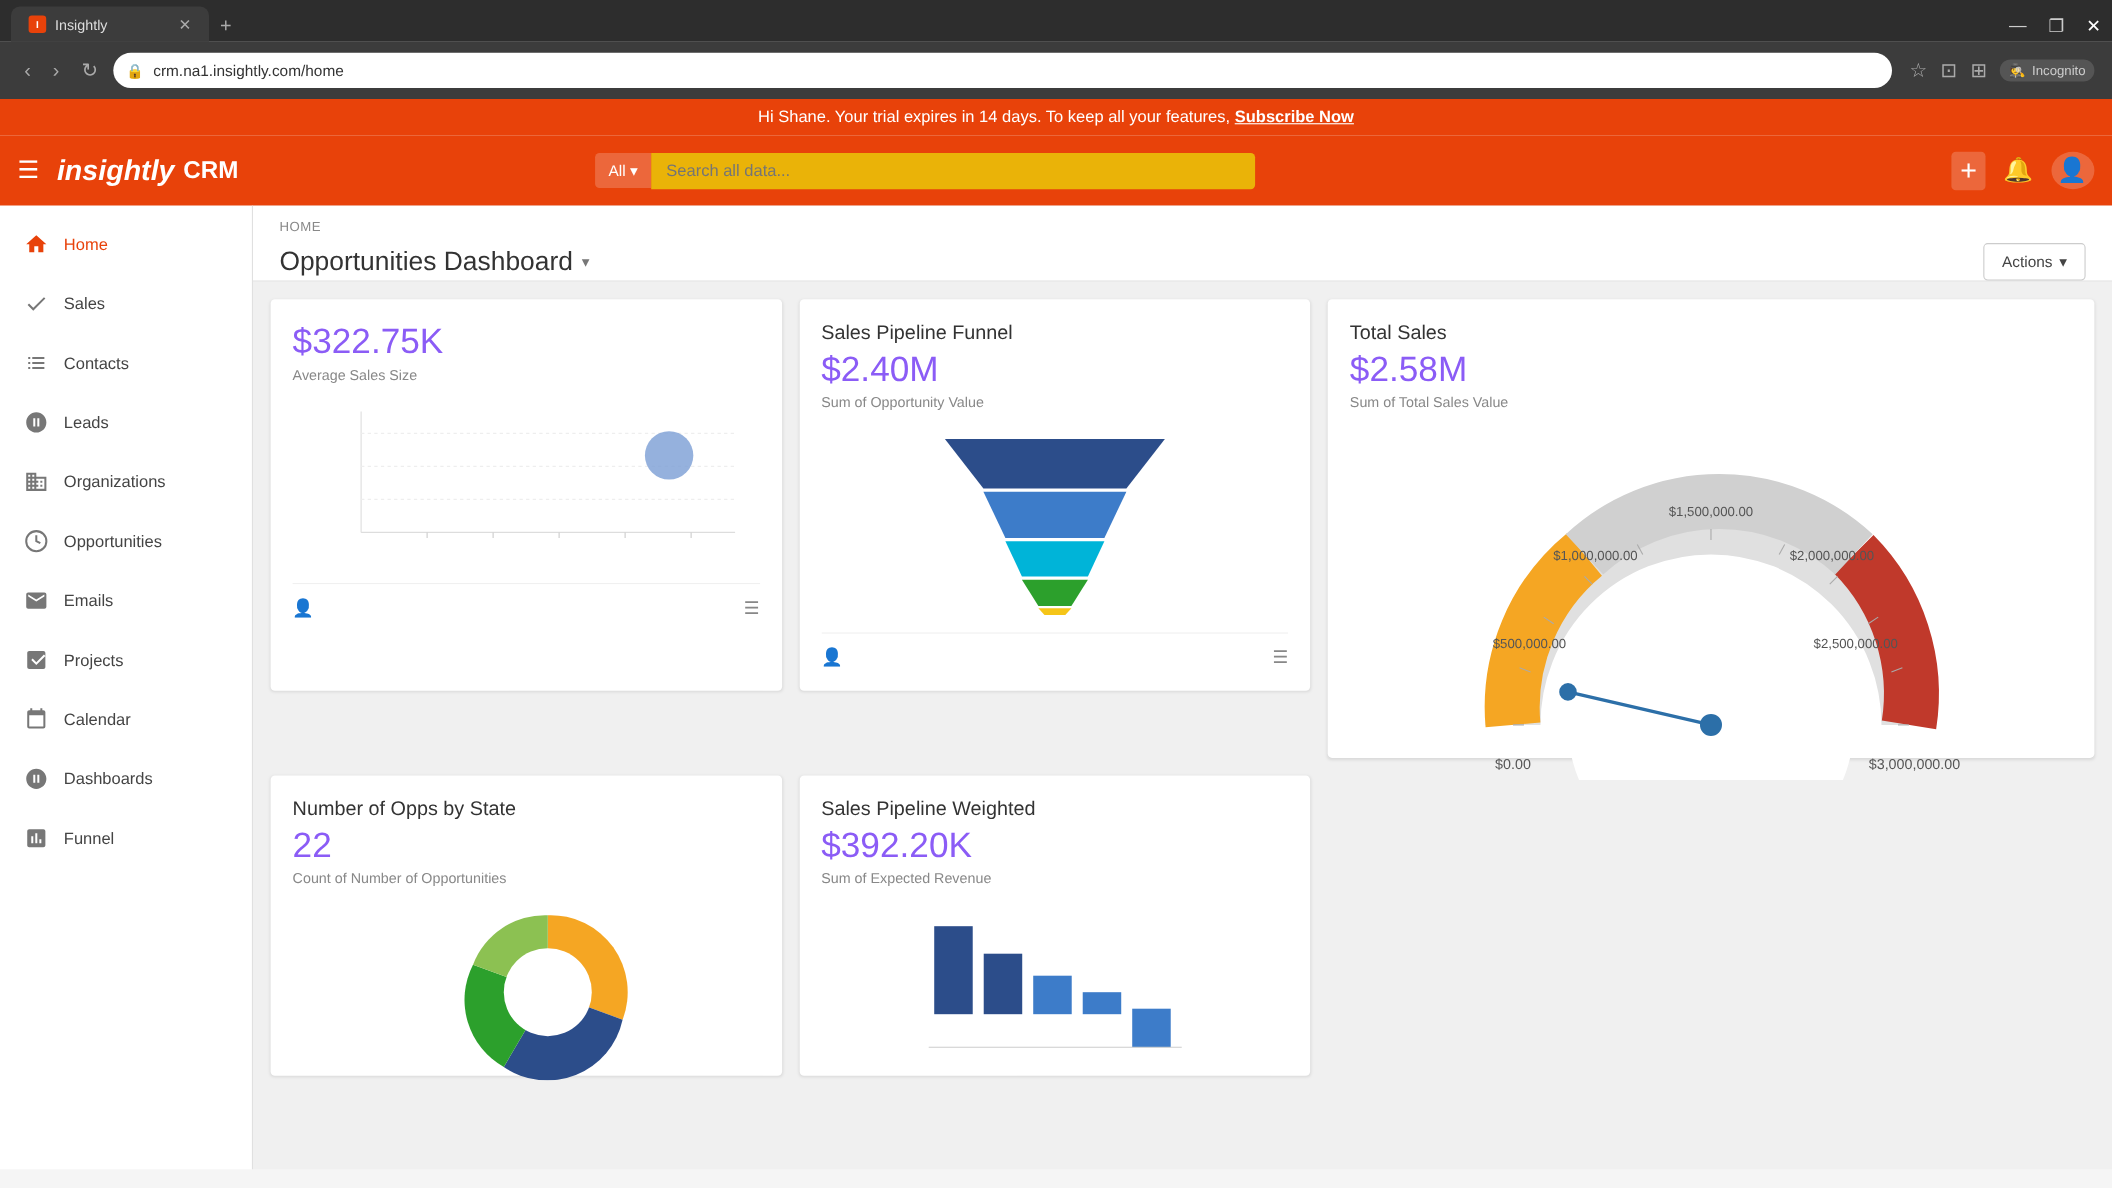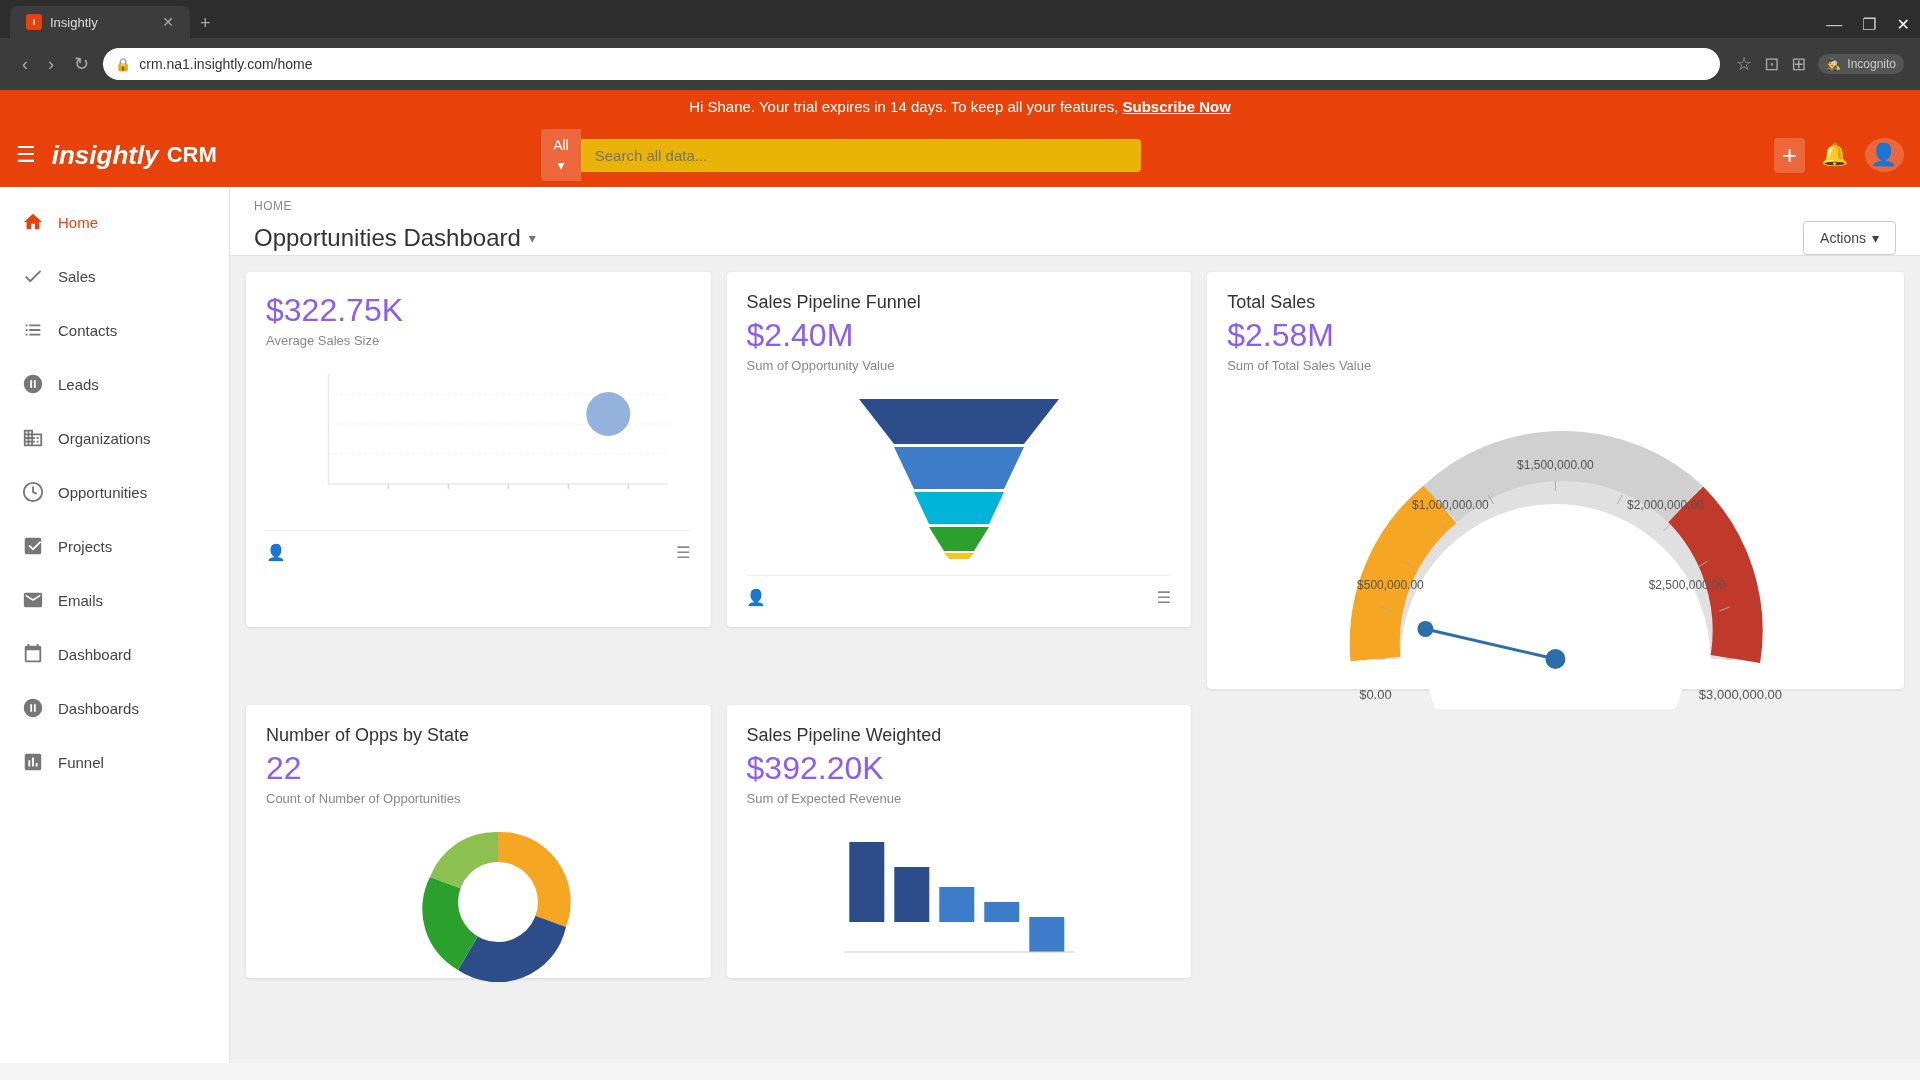--- a/index.html
+++ b/index.html
@@ -21,21 +21,21 @@
     .trial-banner { background: #e8420a; color: white; text-align: center; padding: 8px; font-size: 15px; }
     .trial-banner a { color: white; font-weight: bold; text-decoration: underline; }
 
     
     .app-header { background: #e8420a; height: 64px; display: flex; align-items: center; padding: 0 16px; gap: 16px; }
     .hamburger { color: white; font-size: 22px; cursor: pointer; }
     .logo-area { display: flex; align-items: center; gap: 8px; color: white; }
     .logo-text { font-size: 26px; font-style: italic; font-weight: bold; color: white; }
     .crm-text { font-size: 22px; color: white; font-weight: 700; }
     .search-area { flex: 1; display: flex; align-items: center; gap: 0; max-width: 600px; margin: 0 auto; }
-    .search-all-btn { background: rgba(255,255,255,0.2); color: white; border: none; padding: 8px 12px; border-radius: 4px 0 0 4px; font-size: 14px; cursor: pointer; display: flex; align-items: center; gap: 4px; flex-direction: column; }
+    .search-all-btn { background: rgba(255,255,255,0.2); color: white; border: none; padding: 8px 12px; border-radius: 4px 0 0 4px; font-size: 14px; cursor: pointer; display: flex; align-items: center; gap: 4px; }
     .search-input { flex: 1; background: #eab308; border: none; padding: 8px 14px; font-size: 15px; color: #555; outline: none; border-radius: 0 4px 4px 0; }
     .header-actions { margin-left: auto; display: flex; align-items: center; gap: 16px; color: white; font-size: 22px; }
     .header-icon { cursor: pointer; }
 
     
     .main-layout { display: flex; height: calc(1080px - 100px - 40px - 64px); }
 
     
     .sidebar { width: 230px; background: white; border-right: 1px solid #e0e0e0; padding-top: 8px; flex-shrink: 0; }
     .sidebar-item { display: flex; align-items: center; gap: 12px; padding: 14px 20px; cursor: pointer; color: #444; font-size: 15px; transition: background 0.15s; }
@@ -192,40 +192,40 @@
         <svg width="22" height="22" viewBox="0 0 24 24" fill="#777">
             <circle cx="12" cy="12" r="10" fill="none" stroke="#777" stroke-width="2"></circle>
             <path d="M12 6v6l4 2" stroke="#777" stroke-width="2" fill="none"></path>
           </svg>
       </div>
       <span class="sidebar-label">Opportunities</span>
     </div>
     <div class="sidebar-item">
       <div class="sidebar-icon">
         <svg width="22" height="22" viewBox="0 0 24 24" fill="#777">
+            <path d="M20 4H4c-1.1 0-2 .9-2 2v12c0 1.1.9 2 2 2h16c1.1 0 2-.9 2-2V6c0-1.1-.9-2-2-2zm0 4l-8 5-8-5V6l8 5 8-5v2z"></path>
+          </svg>
+      </div>
+      <span class="sidebar-label">Emails</span>
+    </div>
+    <div class="sidebar-item">
+      <div class="sidebar-icon">
+        <svg width="22" height="22" viewBox="0 0 24 24" fill="#777">
             <path d="M19 3H5c-1.1 0-2 .9-2 2v14c0 1.1.9 2 2 2h14c1.1 0 2-.9 2-2V5c0-1.1-.9-2-2-2zm-7 14l-5-5 1.41-1.41L12 14.17l7.59-7.59L21 8l-9 9z"></path>
           </svg>
       </div>
       <span class="sidebar-label">Projects</span>
     </div>
     <div class="sidebar-item">
       <div class="sidebar-icon">
         <svg width="22" height="22" viewBox="0 0 24 24" fill="#777">
-            <path d="M20 4H4c-1.1 0-2 .9-2 2v12c0 1.1.9 2 2 2h16c1.1 0 2-.9 2-2V6c0-1.1-.9-2-2-2zm0 4l-8 5-8-5V6l8 5 8-5v2z"></path>
-          </svg>
-      </div>
-      <span class="sidebar-label">Emails</span>
-    </div>
-    <div class="sidebar-item">
-      <div class="sidebar-icon">
-        <svg width="22" height="22" viewBox="0 0 24 24" fill="#777">
             <path d="M19 3h-1V1h-2v2H8V1H6v2H5c-1.11 0-2 .9-2 2v14c0 1.1.89 2 2 2h14c1.1 0 2-.9 2-2V5c0-1.1-.9-2-2-2zm0 16H5V8h14v11z"></path>
           </svg>
       </div>
-      <span class="sidebar-label">Dashboard</span>
+      <span class="sidebar-label">Calendar</span>
     </div>
     <div class="sidebar-item">
       <div class="sidebar-icon">
         <svg width="22" height="22" viewBox="0 0 24 24" fill="#777">
             <path d="M12 2C6.48 2 2 6.48 2 12s4.48 10 10 10 10-4.48 10-10S17.52 2 12 2zm-1 14H9V8h2v8zm4 0h-2V8h2v8z"></path>
           </svg>
       </div>
       <span class="sidebar-label">Dashboards</span>
     </div>
     <div class="sidebar-item">

